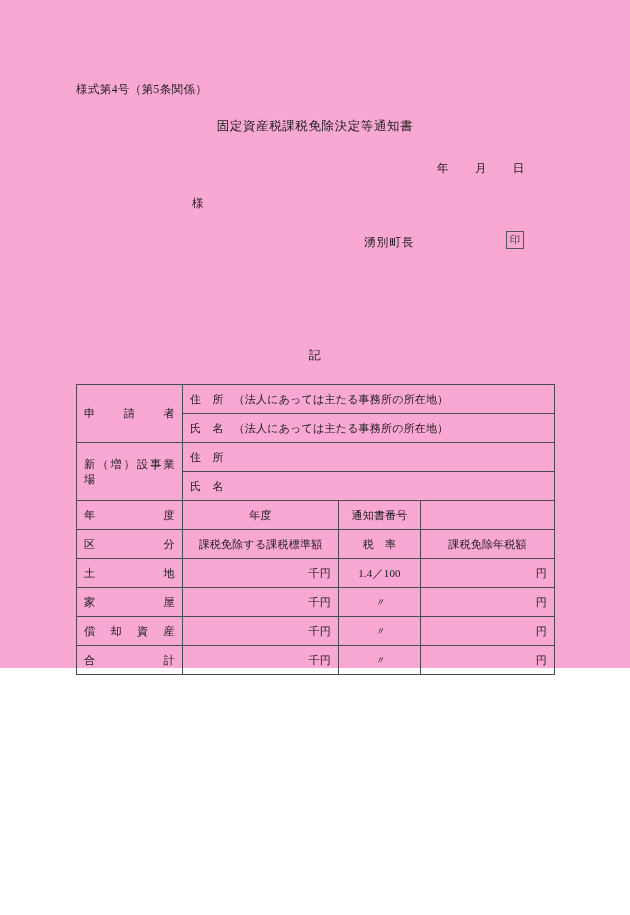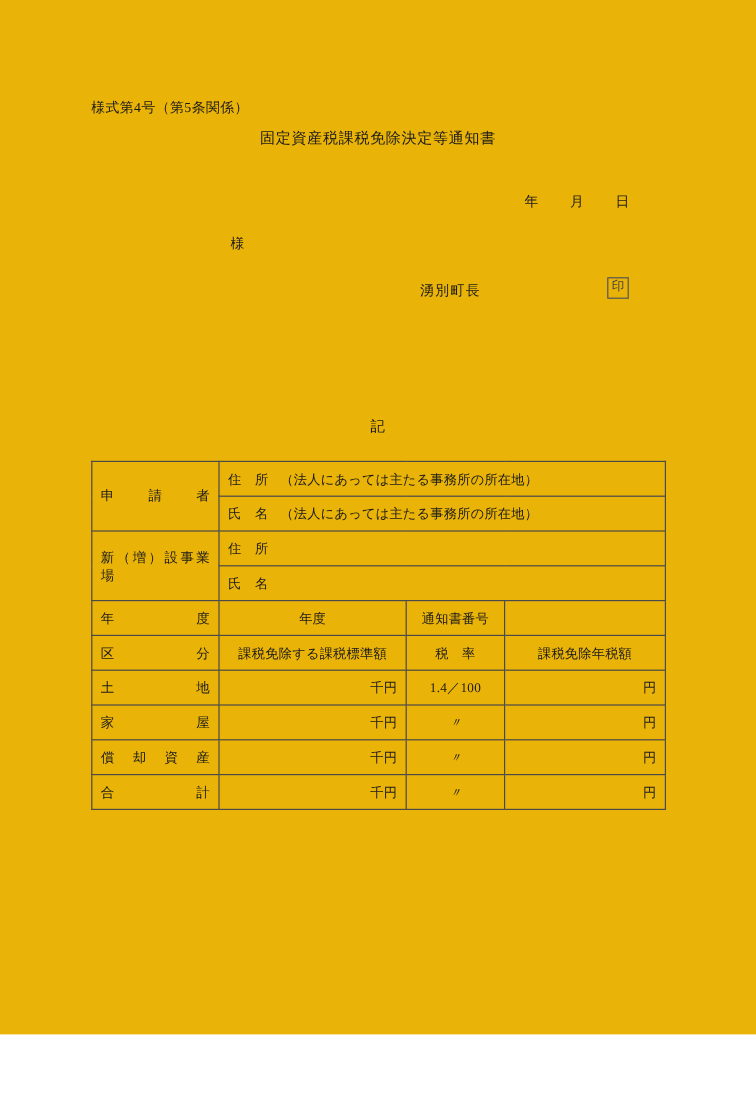--- a/index.html
+++ b/index.html
@@ -12,38 +12,38 @@
     background: #ffffff;
     font-family: "Liberation Serif", "DejaVu Serif", serif;
     color: #1a1a1a;
     -webkit-font-smoothing: antialiased;
     overflow: hidden;
   }
 
   .page {
     position: relative;
     width: 630px;
-    height: 862px;
-    background: #eab308;
+    height: 668px;
+    background: #f9a8d4;
   }
 
   
   .form-no {
     position: absolute;
     left: 76px;
     top: 82px;
     font-size: 11.5px;
     letter-spacing: 0.4px;
     white-space: nowrap;
   }
 
   .doc-title {
     position: absolute;
     left: 0;
-    top: 107px;
+    top: 118px;
     width: 630px;
     text-align: center;
     font-size: 12.5px;
     letter-spacing: 0.6px;
   }
 
   .date-line {
     position: absolute;
     left: 0;
     top: 161px;
@@ -72,21 +72,21 @@
   .signer-row {
     position: absolute;
     left: 346px;
     top: 234px;
     width: 210px;
     height: 20px;
     font-size: 11.5px;
   }
   .signer-name {
     position: absolute;
-    left: 4px;
+    left: 18px;
     top: 1px;
     letter-spacing: 1.2px;
     white-space: nowrap;
   }
   .seal-box {
     position: absolute;
     left: 160px;
     top: -3px;
     width: 16px;
     height: 16px;

